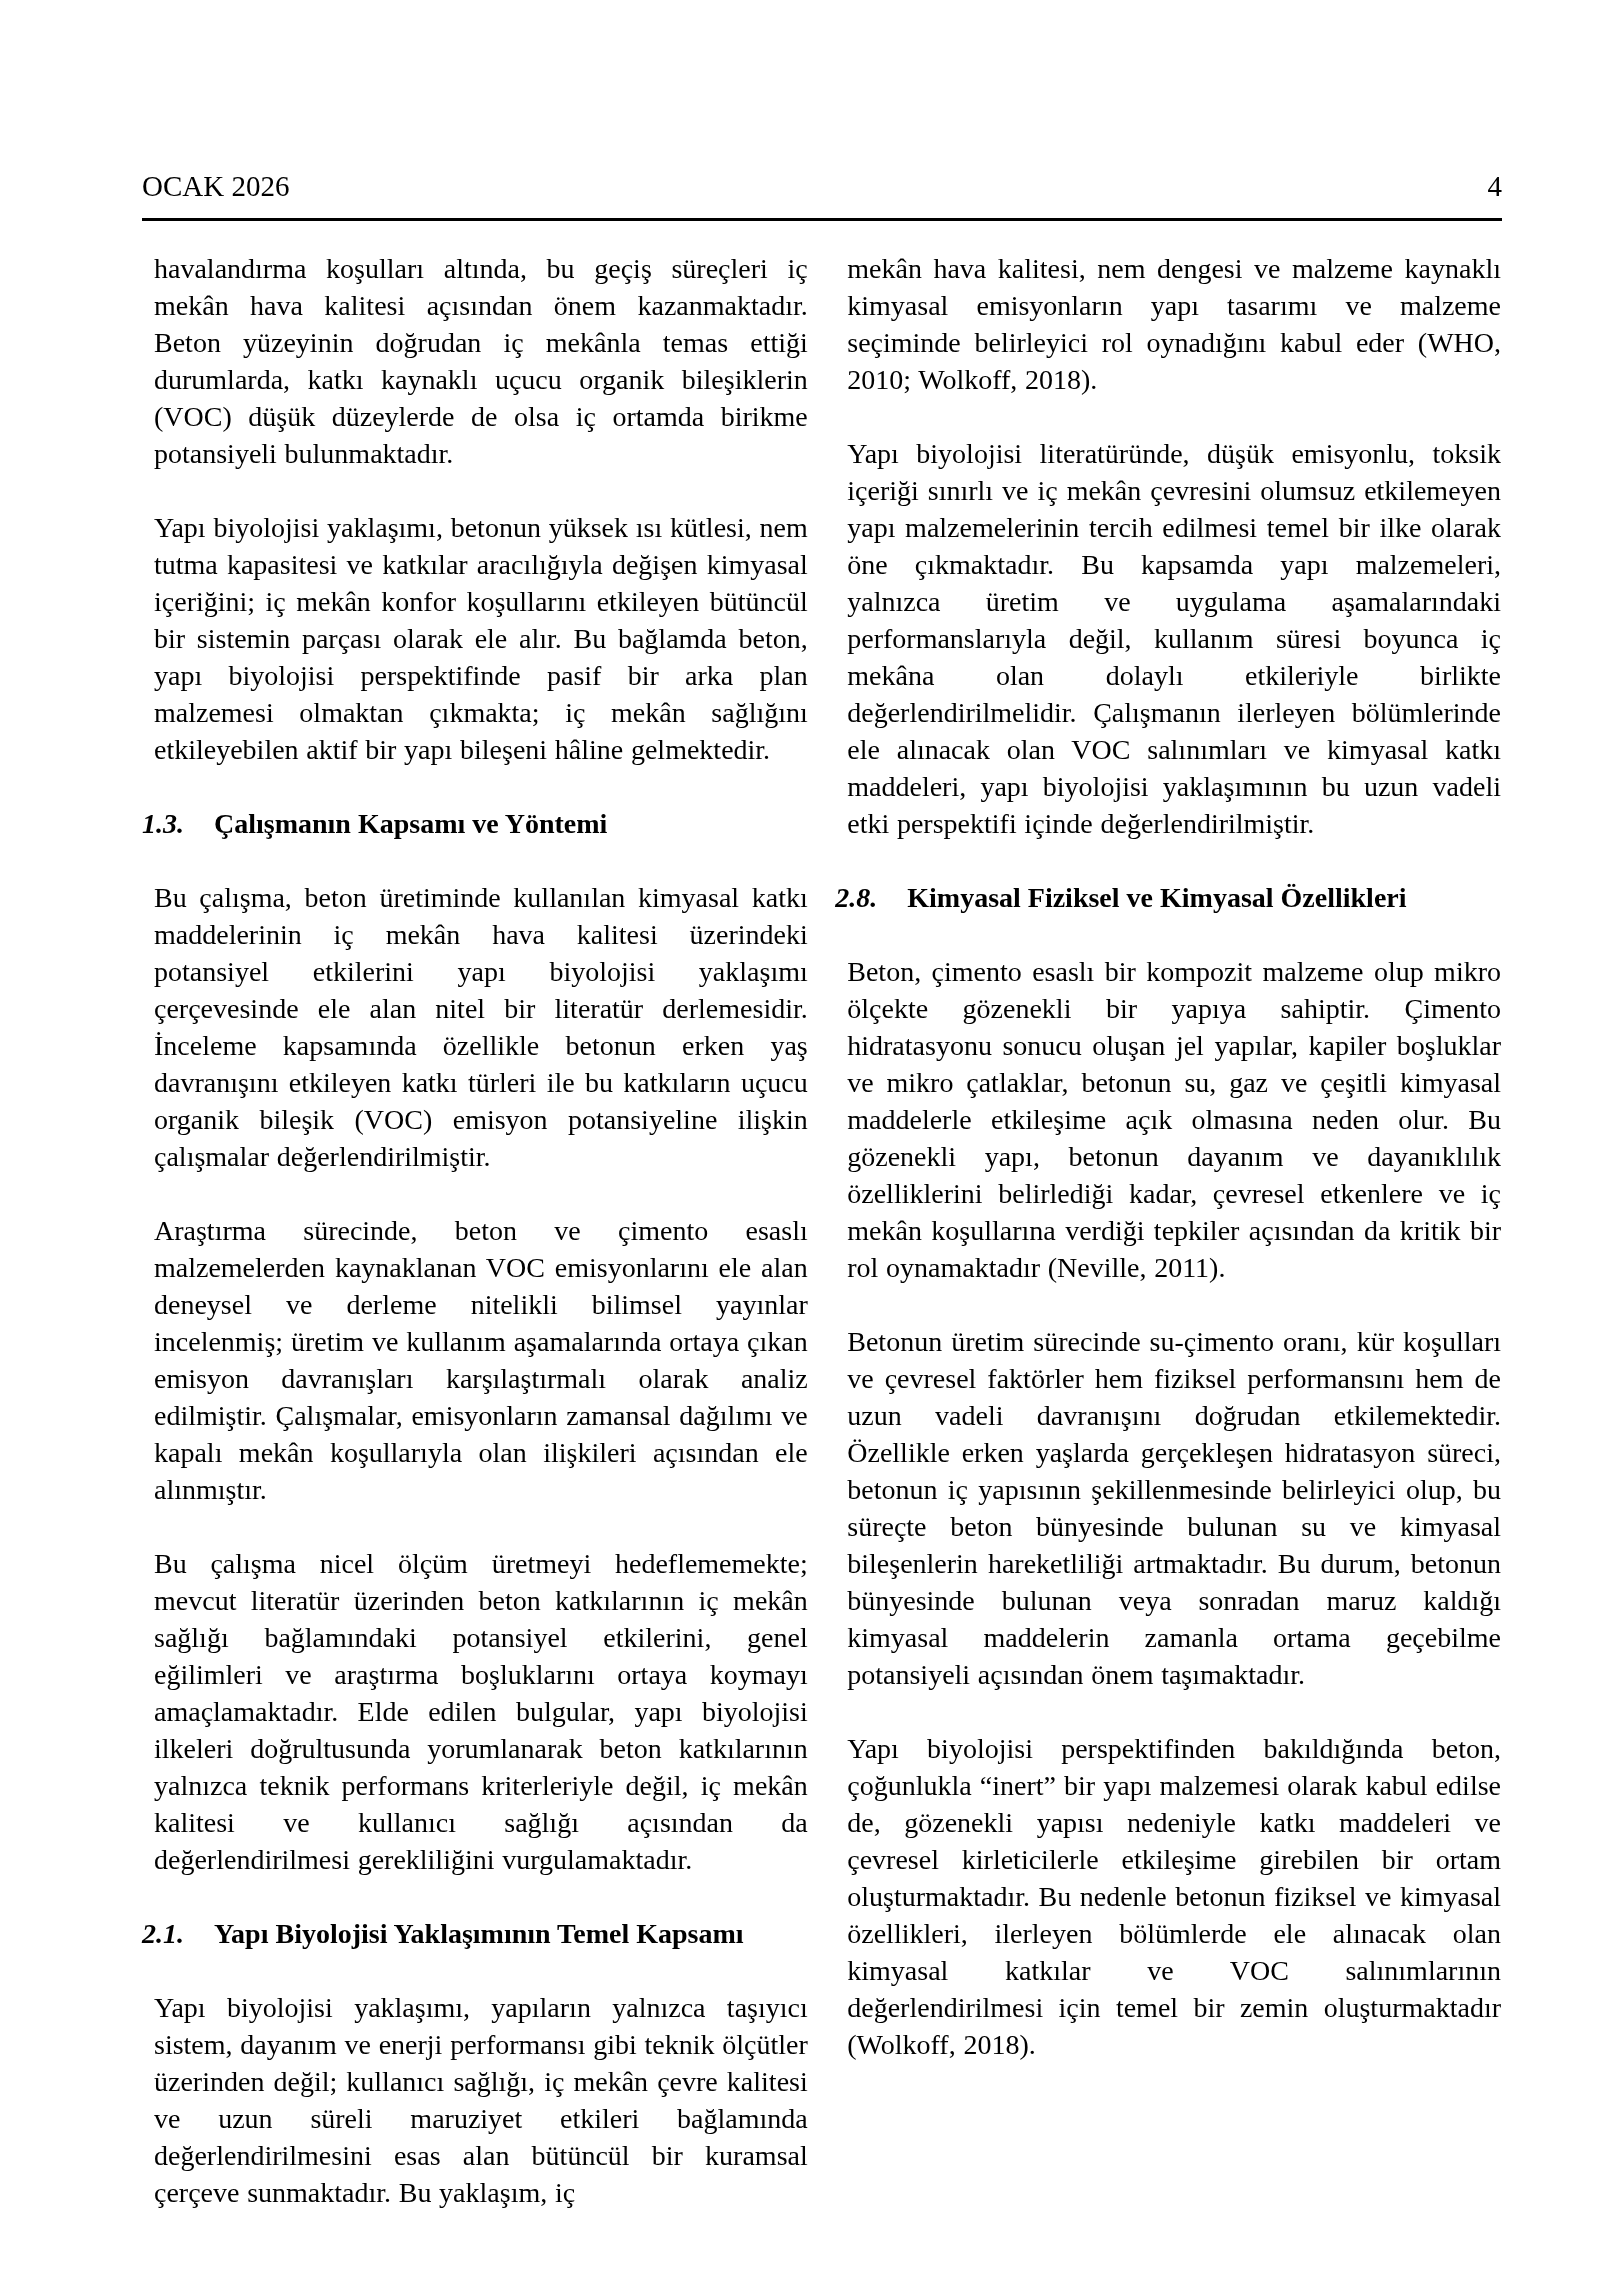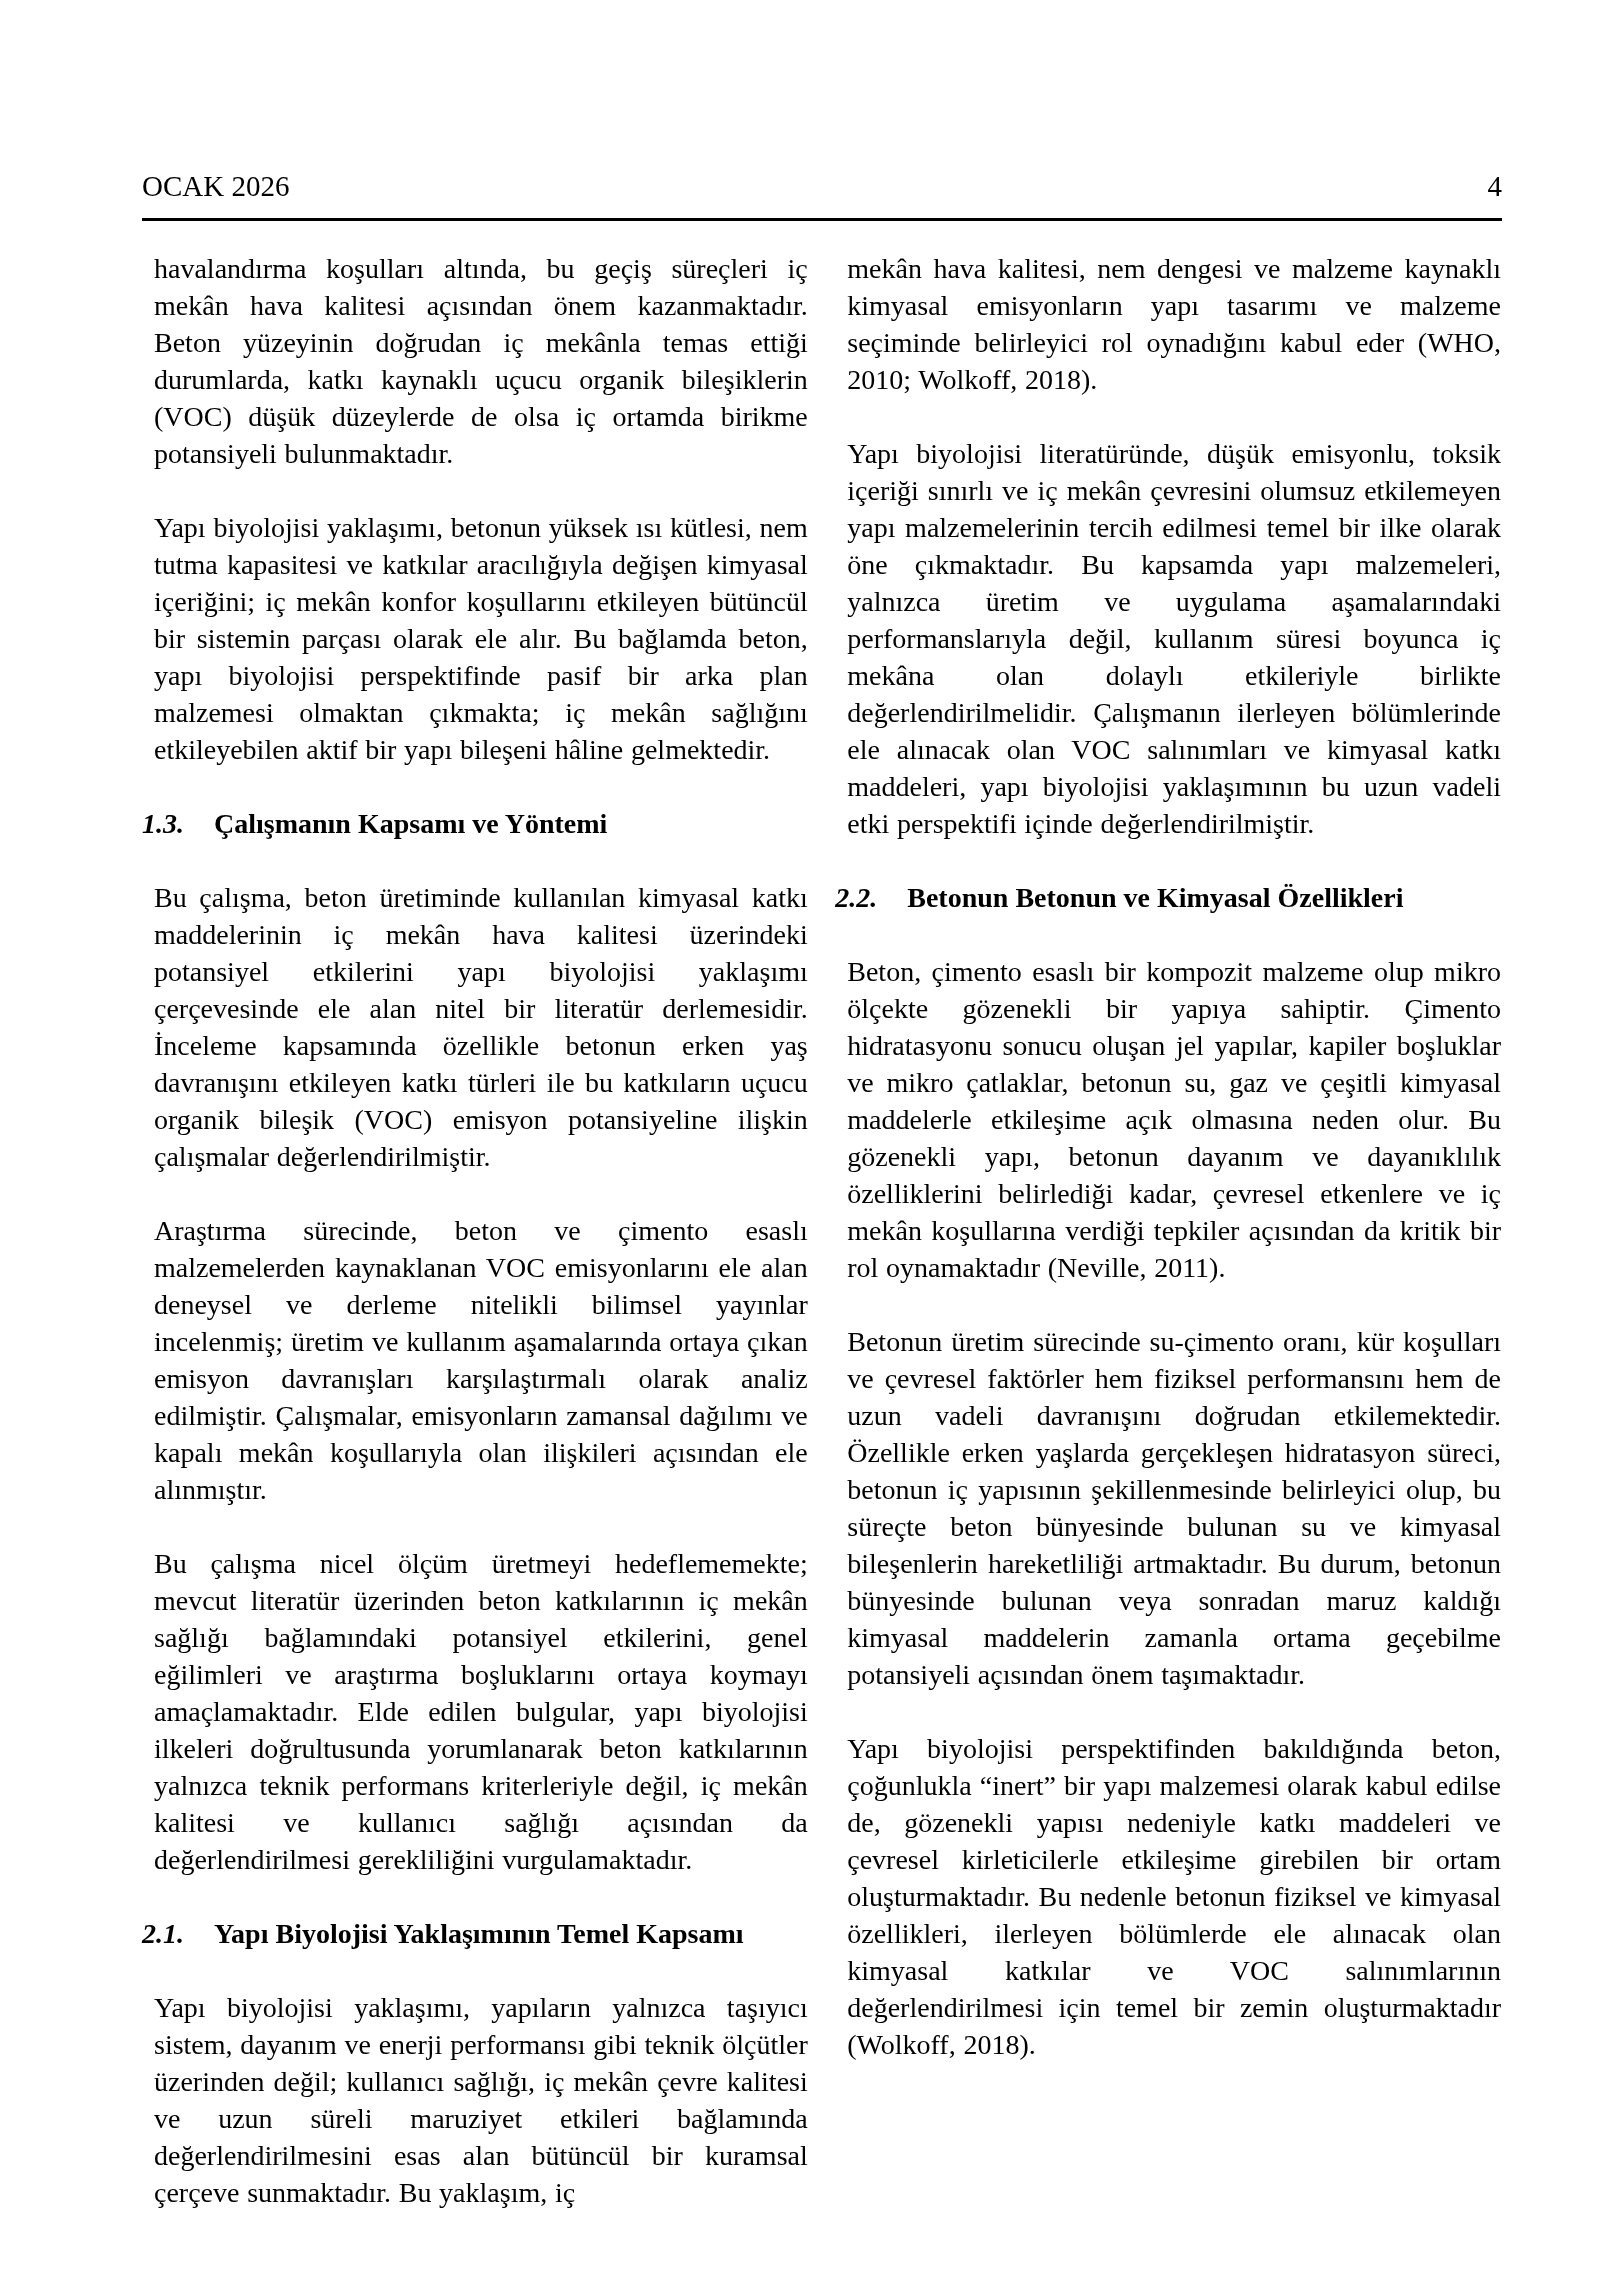--- a/index.html
+++ b/index.html
@@ -74,20 +74,20 @@
         <h3 class="heading tabbed"><span class="hnum">1.3.</span><span class="htitle">Çalışmanın Kapsamı ve Yöntemi</span></h3>
         <p class="para">Bu çalışma, beton üretiminde kullanılan kimyasal katkı maddelerinin iç mekân hava kalitesi üzerindeki potansiyel etkilerini yapı biyolojisi yaklaşımı çerçevesinde ele alan nitel bir literatür derlemesidir. İnceleme kapsamında özellikle betonun erken yaş davranışını etkileyen katkı türleri ile bu katkıların uçucu organik bileşik (VOC) emisyon potansiyeline ilişkin çalışmalar değerlendirilmiştir.</p>
         <p class="para">Araştırma sürecinde, beton ve çimento esaslı malzemelerden kaynaklanan VOC emisyonlarını ele alan deneysel ve derleme nitelikli bilimsel yayınlar incelenmiş; üretim ve kullanım aşamalarında ortaya çıkan emisyon davranışları karşılaştırmalı olarak analiz edilmiştir. Çalışmalar, emisyonların zamansal dağılımı ve kapalı mekân koşullarıyla olan ilişkileri açısından ele alınmıştır.</p>
         <p class="para">Bu çalışma nicel ölçüm üretmeyi hedeflememekte; mevcut literatür üzerinden beton katkılarının iç mekân sağlığı bağlamındaki potansiyel etkilerini, genel eğilimleri ve araştırma boşluklarını ortaya koymayı amaçlamaktadır. Elde edilen bulgular, yapı biyolojisi ilkeleri doğrultusunda yorumlanarak beton katkılarının yalnızca teknik performans kriterleriyle değil, iç mekân kalitesi ve kullanıcı sağlığı açısından da değerlendirilmesi gerekliliğini vurgulamaktadır.</p>
         <h3 class="heading tabbed"><span class="hnum">2.1.</span><span class="htitle">Yapı Biyolojisi Yaklaşımının Temel Kapsamı</span></h3>
         <p class="para">Yapı biyolojisi yaklaşımı, yapıların yalnızca taşıyıcı sistem, dayanım ve enerji performansı gibi teknik ölçütler üzerinden değil; kullanıcı sağlığı, iç mekân çevre kalitesi ve uzun süreli maruziyet etkileri bağlamında değerlendirilmesini esas alan bütüncül bir kuramsal çerçeve sunmaktadır. Bu yaklaşım, iç</p>
       </div>
     <div class="col" id="col-right">
         <p class="para">mekân hava kalitesi, nem dengesi ve malzeme kaynaklı kimyasal emisyonların yapı tasarımı ve malzeme seçiminde belirleyici rol oynadığını kabul eder (WHO, 2010; Wolkoff, 2018).</p>
         <p class="para">Yapı biyolojisi literatüründe, düşük emisyonlu, toksik içeriği sınırlı ve iç mekân çevresini olumsuz etkilemeyen yapı malzemelerinin tercih edilmesi temel bir ilke olarak öne çıkmaktadır. Bu kapsamda yapı malzemeleri, yalnızca üretim ve uygulama aşamalarındaki performanslarıyla değil, kullanım süresi boyunca iç mekâna olan dolaylı etkileriyle birlikte değerlendirilmelidir. Çalışmanın ilerleyen bölümlerinde ele alınacak olan VOC salınımları ve kimyasal katkı maddeleri, yapı biyolojisi yaklaşımının bu uzun vadeli etki perspektifi içinde değerlendirilmiştir.</p>
-        <h3 class="heading tabbed"><span class="hnum">2.2.</span><span class="htitle">Betonun Betonun ve Kimyasal Özellikleri</span></h3>
+        <h3 class="heading tabbed"><span class="hnum">2.8.</span><span class="htitle">Kimyasal Fiziksel ve Kimyasal Özellikleri</span></h3>
         <p class="para">Beton, çimento esaslı bir kompozit malzeme olup mikro ölçekte gözenekli bir yapıya sahiptir. Çimento hidratasyonu sonucu oluşan jel yapılar, kapiler boşluklar ve mikro çatlaklar, betonun su, gaz ve çeşitli kimyasal maddelerle etkileşime açık olmasına neden olur. Bu gözenekli yapı, betonun dayanım ve dayanıklılık özelliklerini belirlediği kadar, çevresel etkenlere ve iç mekân koşullarına verdiği tepkiler açısından da kritik bir rol oynamaktadır (Neville, 2011).</p>
         <p class="para">Betonun üretim sürecinde su-çimento oranı, kür koşulları ve çevresel faktörler hem fiziksel performansını hem de uzun vadeli davranışını doğrudan etkilemektedir. Özellikle erken yaşlarda gerçekleşen hidratasyon süreci, betonun iç yapısının şekillenmesinde belirleyici olup, bu süreçte beton bünyesinde bulunan su ve kimyasal bileşenlerin hareketliliği artmaktadır. Bu durum, betonun bünyesinde bulunan veya sonradan maruz kaldığı kimyasal maddelerin zamanla ortama geçebilme potansiyeli açısından önem taşımaktadır.</p>
         <p class="para">Yapı biyolojisi perspektifinden bakıldığında beton, çoğunlukla “inert” bir yapı malzemesi olarak kabul edilse de, gözenekli yapısı nedeniyle katkı maddeleri ve çevresel kirleticilerle etkileşime girebilen bir ortam oluşturmaktadır. Bu nedenle betonun fiziksel ve kimyasal özellikleri, ilerleyen bölümlerde ele alınacak olan kimyasal katkılar ve VOC salınımlarının değerlendirilmesi için temel bir zemin oluşturmaktadır (Wolkoff, 2018).</p>
       </div>
   </div>
 </div>
 
 
 </body></html>

